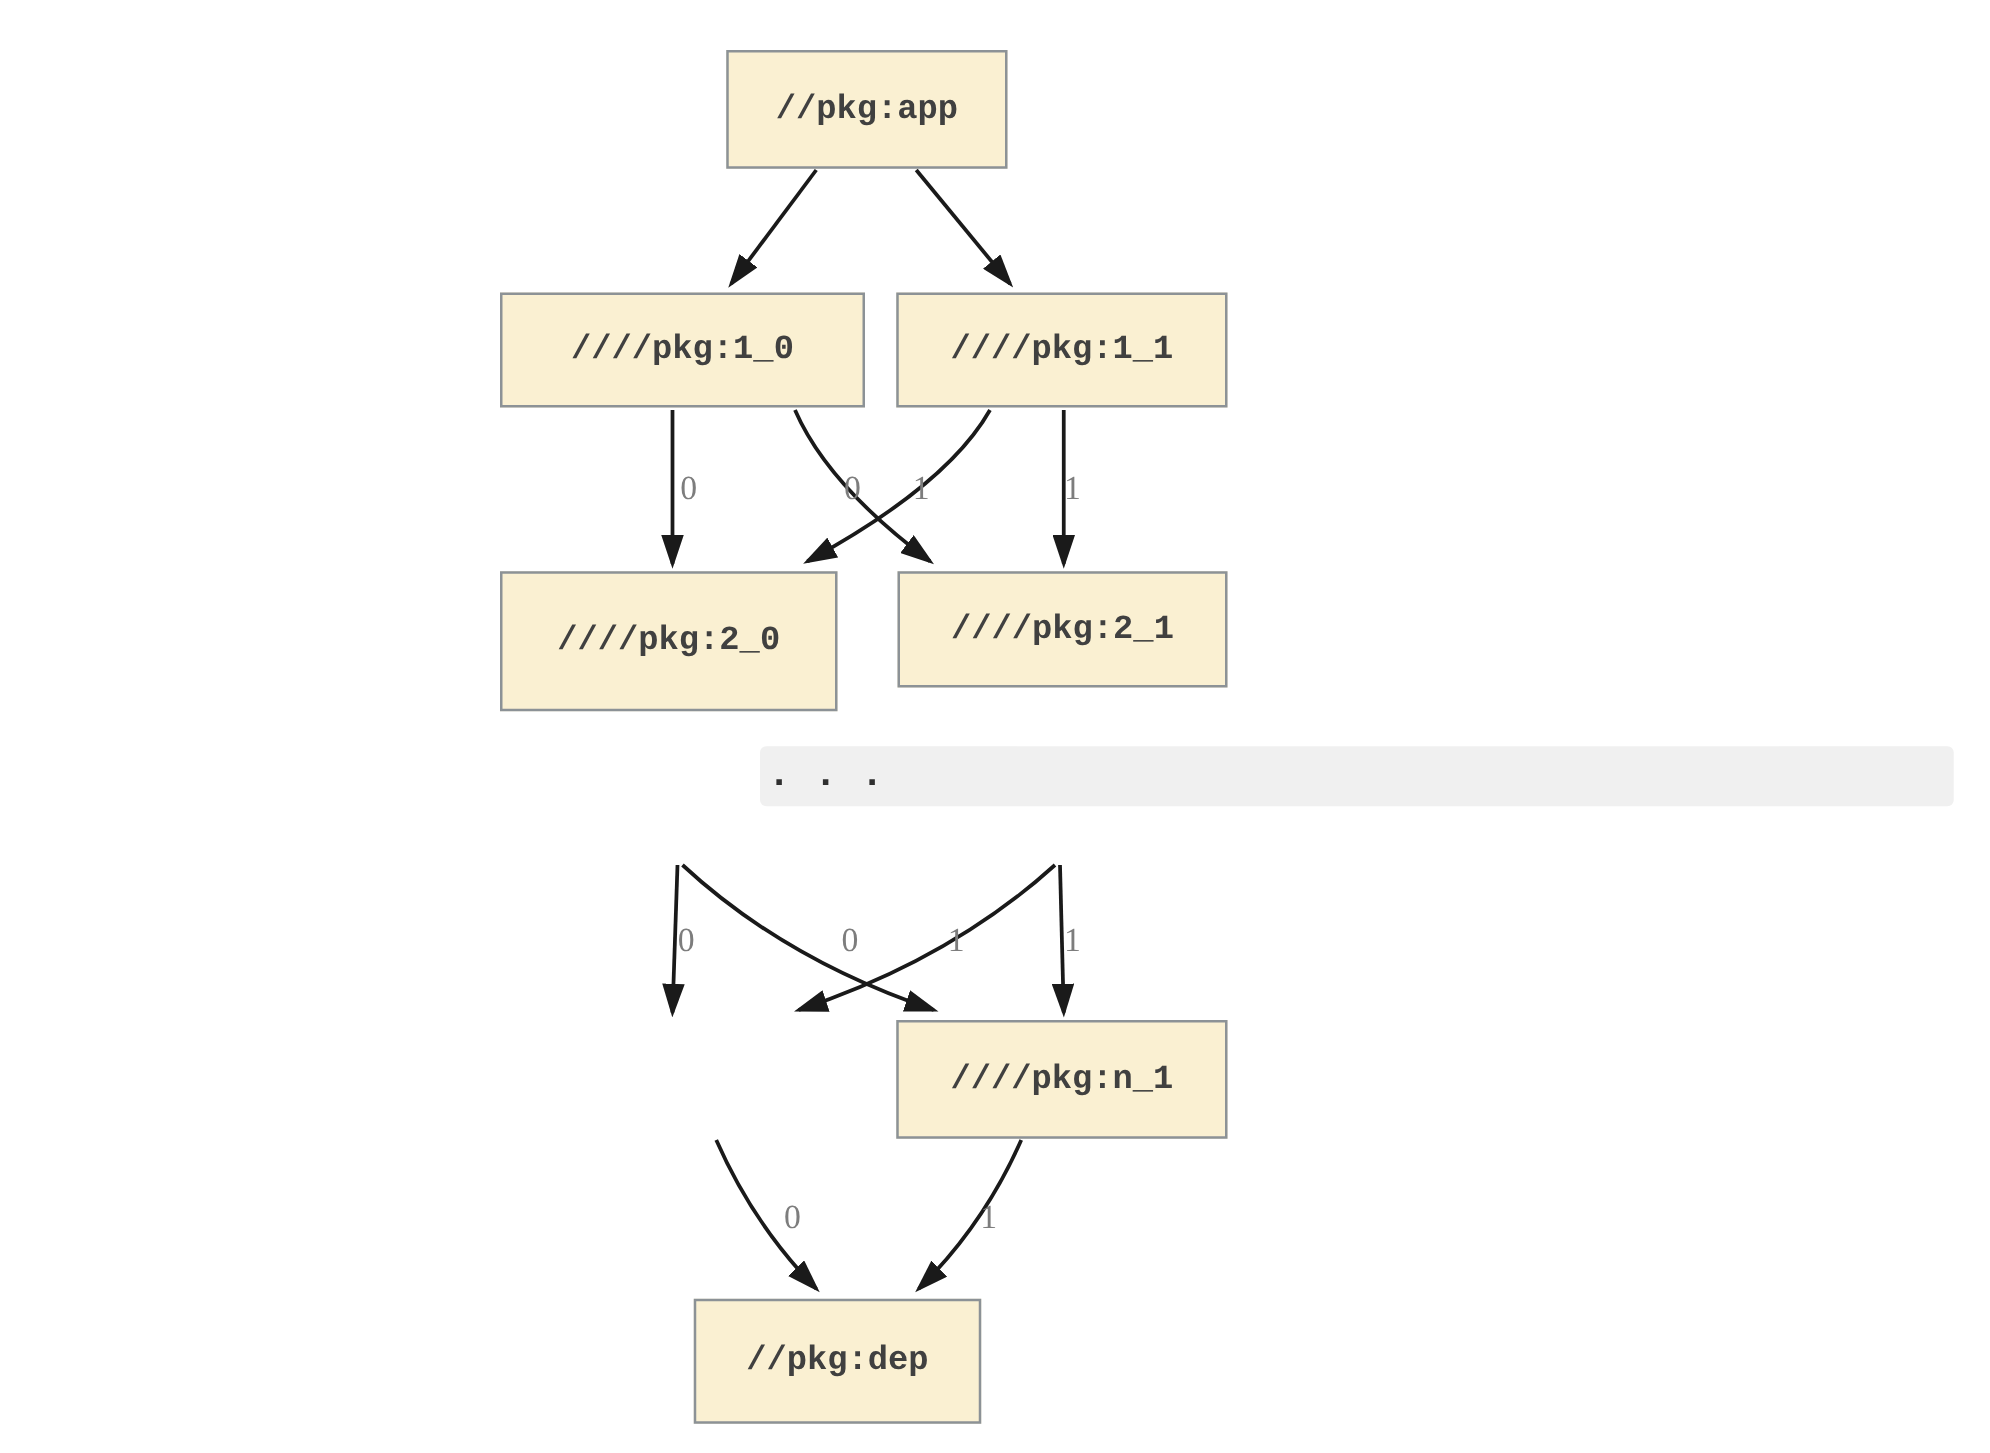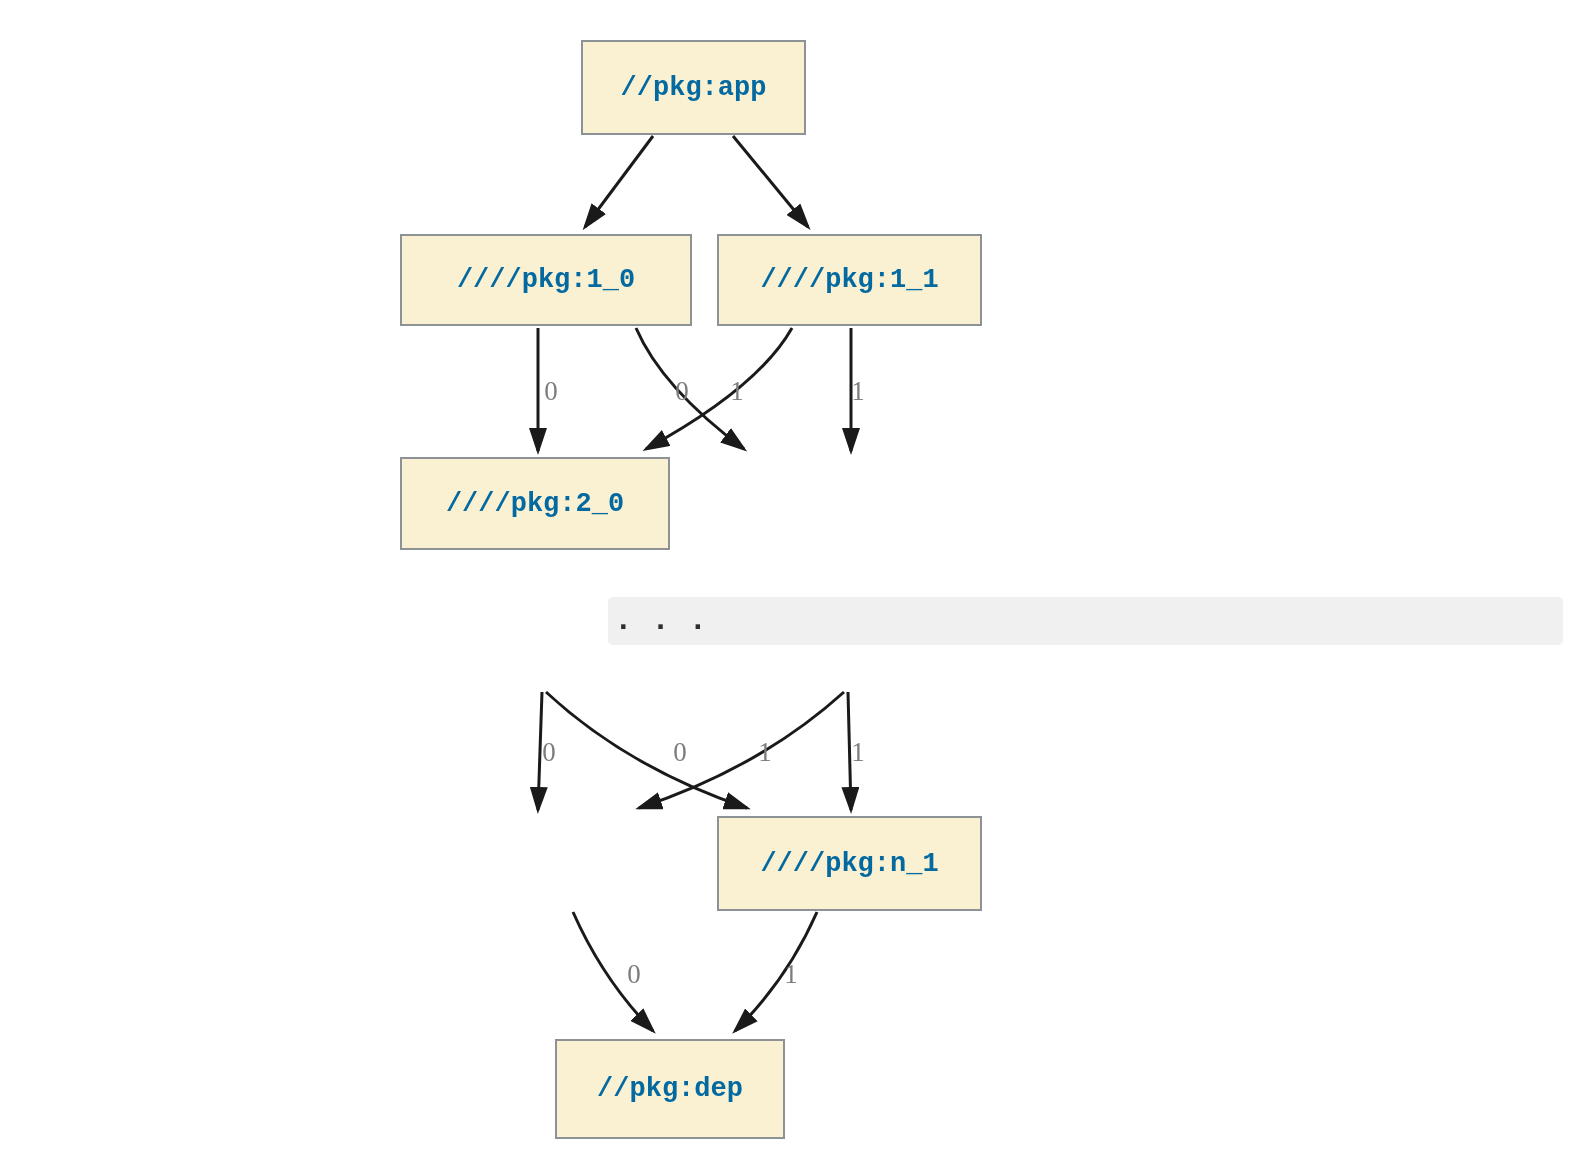--- a/index.html
+++ b/index.html
@@ -30,21 +30,21 @@
     position: absolute;
     box-sizing: border-box;
     background: var(--node-fill, #faf0d2);
     border: 2.5px solid var(--node-border, #8c9296);
     display: flex;
     align-items: center;
     justify-content: center;
     font-family: "Liberation Mono", "DejaVu Sans Mono", monospace;
     font-weight: 700;
     font-size: 27px;
-    color: #0369a1;
+    color: #404040;
     white-space: nowrap;
   }
   .elabel {
     position: absolute;
     transform: translate(-50%, -50%);
     font-family: "Liberation Serif", "DejaVu Serif", serif;
     font-size: 27px;
     line-height: 1;
     color: var(--edge-label, #7d7d7d);
   }
@@ -99,22 +99,25 @@
 
   <div class="node" style="left:581px;top:40px;width:225px;height:95px">
     <span>//pkg:app</span>
   </div>
   <div class="node" style="left:400px;top:234px;width:292px;height:92px">
     <span>////pkg:1_0</span>
   </div>
   <div class="node" style="left:717px;top:234px;width:265px;height:92px">
     <span>////pkg:1_1</span>
   </div>
-  <div class="node" style="left:400px;top:457px;width:270px;height:93px">
+  <div class="node" style="left:400px;top:457px;width:270px;height:112px">
     <span>////pkg:2_0</span>
+  </div>
+  <div class="node" style="left:718px;top:457px;width:264px;height:93px">
+    <span>////pkg:2_1</span>
   </div>
   <div class="node" style="left:717px;top:816px;width:265px;height:95px">
     <span>////pkg:n_1</span>
   </div>
   <div class="node" style="left:555px;top:1039px;width:230px;height:100px">
     <span>//pkg:dep</span>
   </div>
 
   <div class="sep">
     <span>. . .</span>

